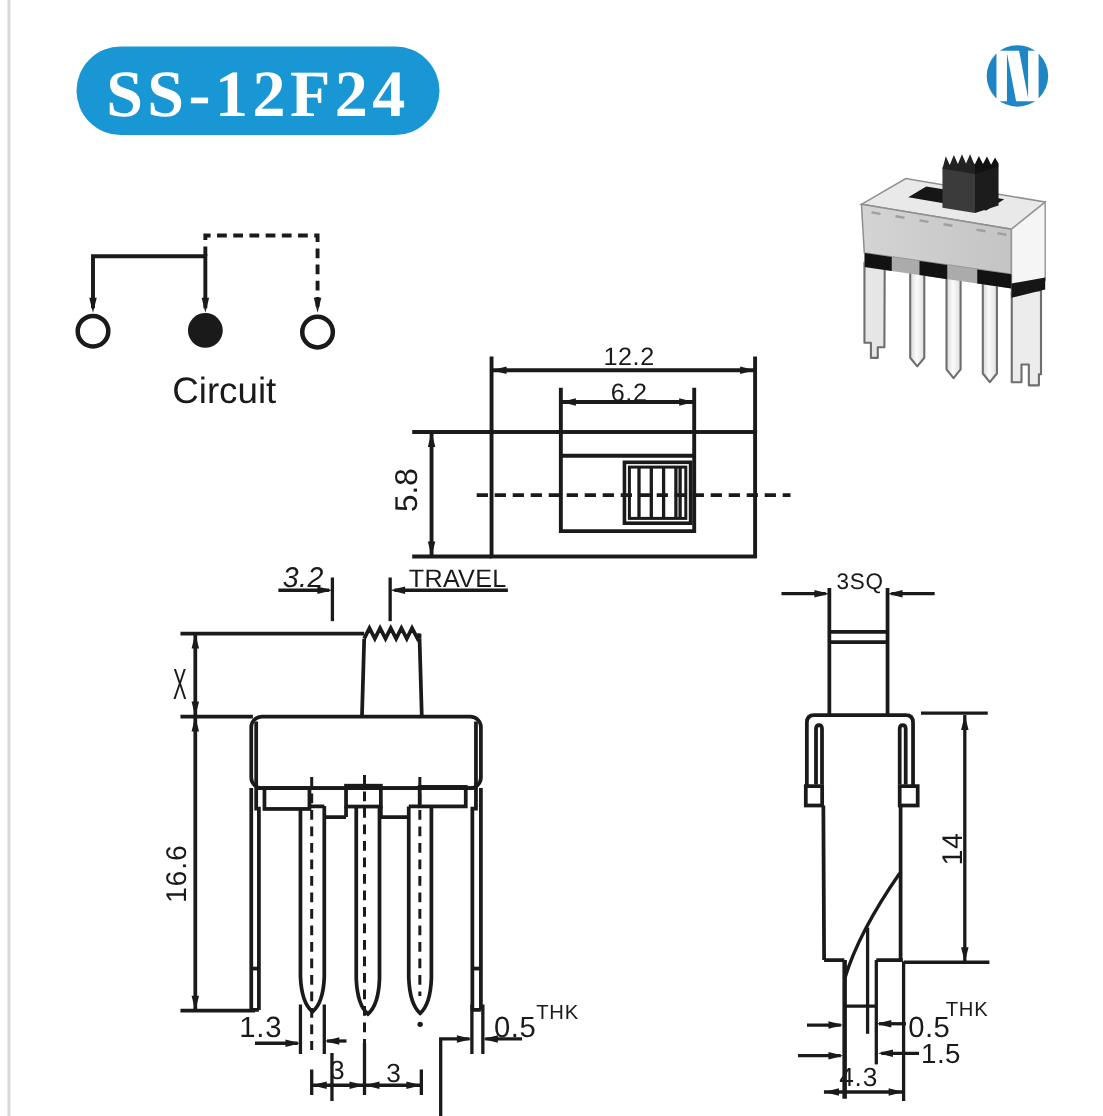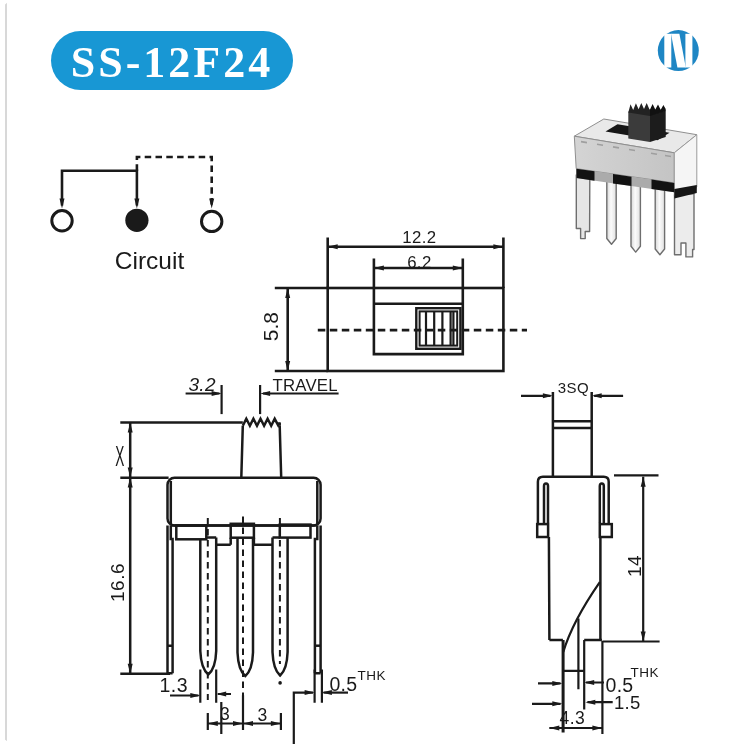--- a/index.html
+++ b/index.html
@@ -1,16 +1,16 @@
 <!DOCTYPE html>
 <html><head>
 <meta charset="utf-8">
 <style>
   html,body{margin:0;padding:0;background:#fff;}
-  .page{position:relative;width:735px;height:744px;background:#fff;overflow:hidden;border-radius:16px;}
+  .page{position:relative;width:735px;height:744px;background:#fff;overflow:hidden;}
   svg text{font-family:"Liberation Sans",sans-serif;fill:#1a1a1a;}
   text.ser{font-family:"Liberation Serif",serif;fill:#fff;}
 </style>
 </head>
 <body>
 <div class="page">
 <svg width="735" height="744" viewBox="0 0 735 744">
 <defs>
   <path id="ah" d="M0,0 L-10,-2.5 L-10,2.5 Z" fill="#1a1a1a"></path>
   <linearGradient id="gf" x1="0" y1="0" x2="1" y2="0">

